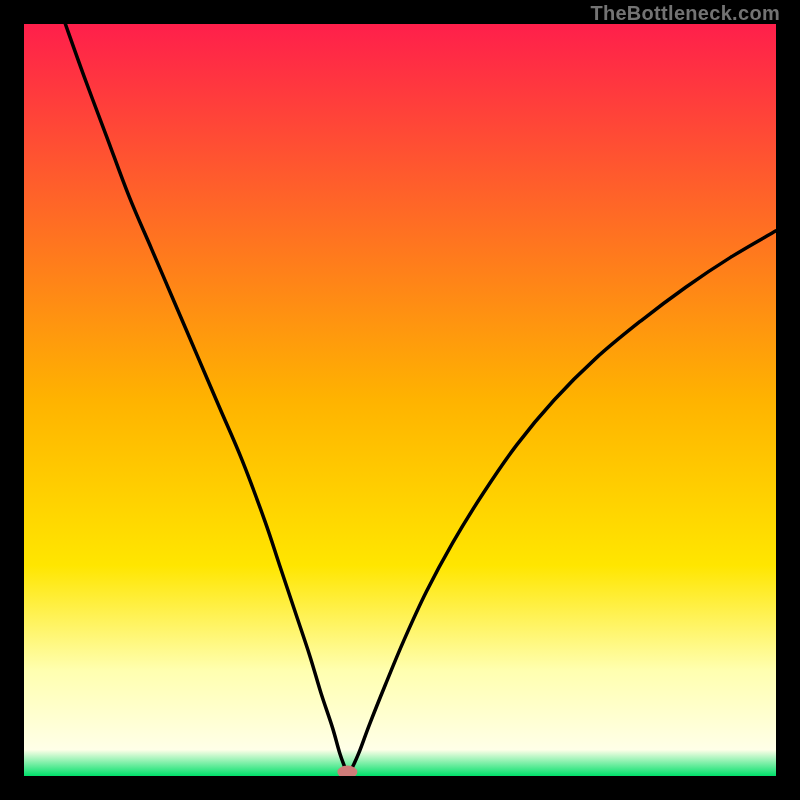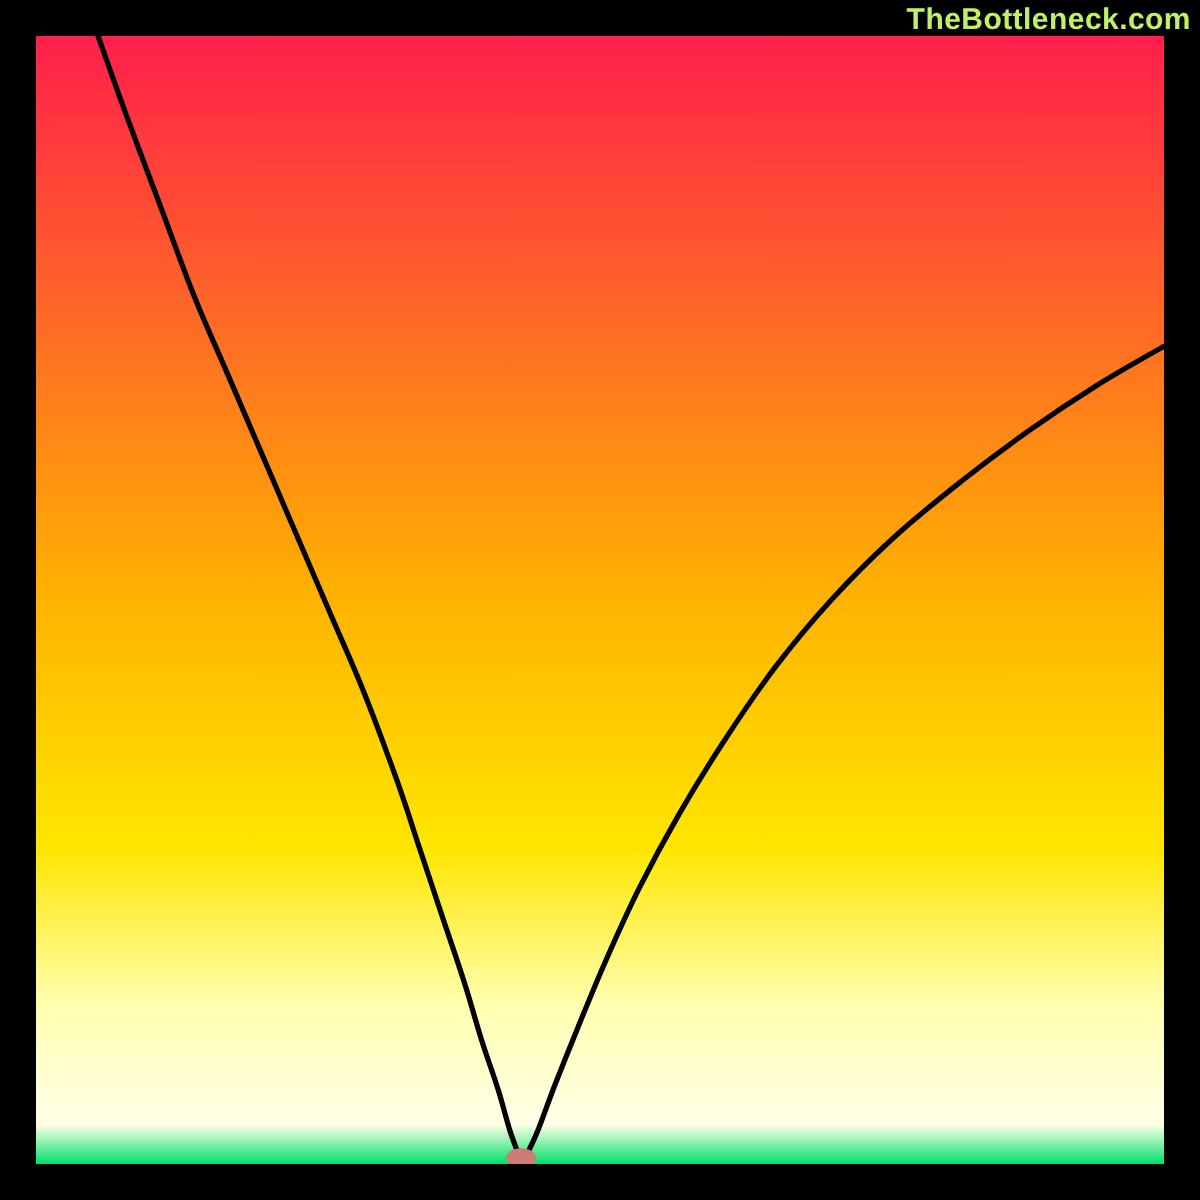--- a/index.html
+++ b/index.html
@@ -22,25 +22,25 @@
     position: absolute;
     left: 24px;
     top: 24px;
     width: 752px;
     height: 752px;
     overflow: hidden;
   }
   .watermark {
     position: absolute;
     top: 2px;
-    right: 6px;
+    right: 20px;
     font-family: Arial, Helvetica, sans-serif;
     font-size: 20px;
     font-weight: 600;
-    color: #bef264;
+    color: #737373;
     letter-spacing: 0.3px;
     user-select: none;
   }
   svg { display: block; }
   .curve {
     fill: none;
     stroke: #000;
     stroke-width: 3.5;
     stroke-linecap: round;
     stroke-linejoin: round;

